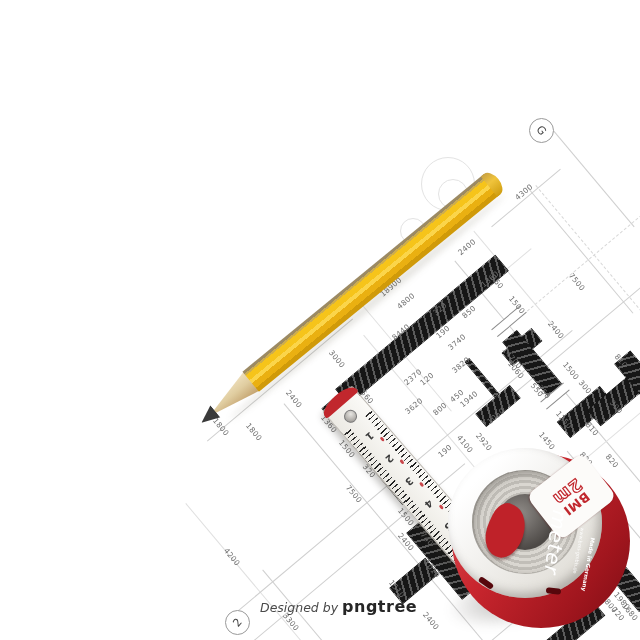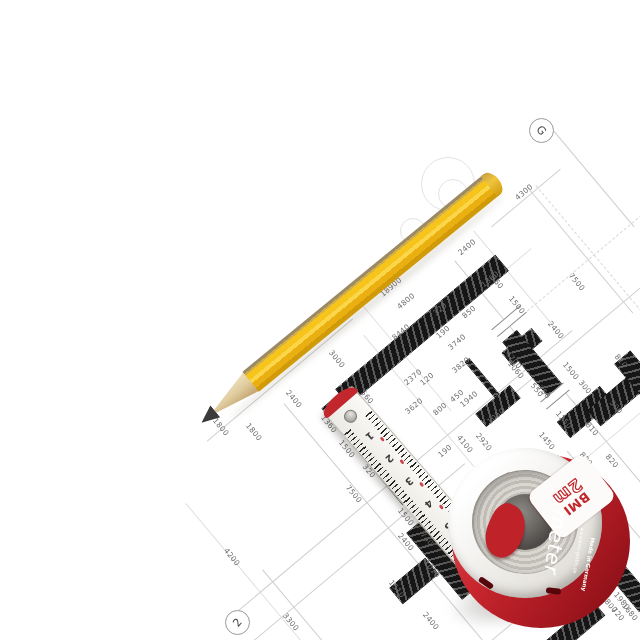--- a/index.html
+++ b/index.html
@@ -257,14 +257,17 @@
         <div class="cap">2m</div>
       </div>
     </div>
     <div class="band-meter">meter</div>
     <div class="band-small" style="left:586px;top:528px;font-size:5px;opacity:.9;">www.bmi-gmbh.de</div>
     <div class="band-small" style="left:596px;top:538px;font-size:5.5px;font-weight:bold;">Made in Germany</div>
     <div class="slot" style="left:478px;top:580px;width:16px;height:6px;transform:rotate(35deg);"></div>
     <div class="slot" style="left:546px;top:588px;width:15px;height:6px;transform:rotate(5deg);"></div>
   </div>
 
+  <div id="watermark">
+    <span class="wm1">Designed by </span><span class="wm2">pngtree</span>
+  </div>
 
 </div>
 
 </body></html>

